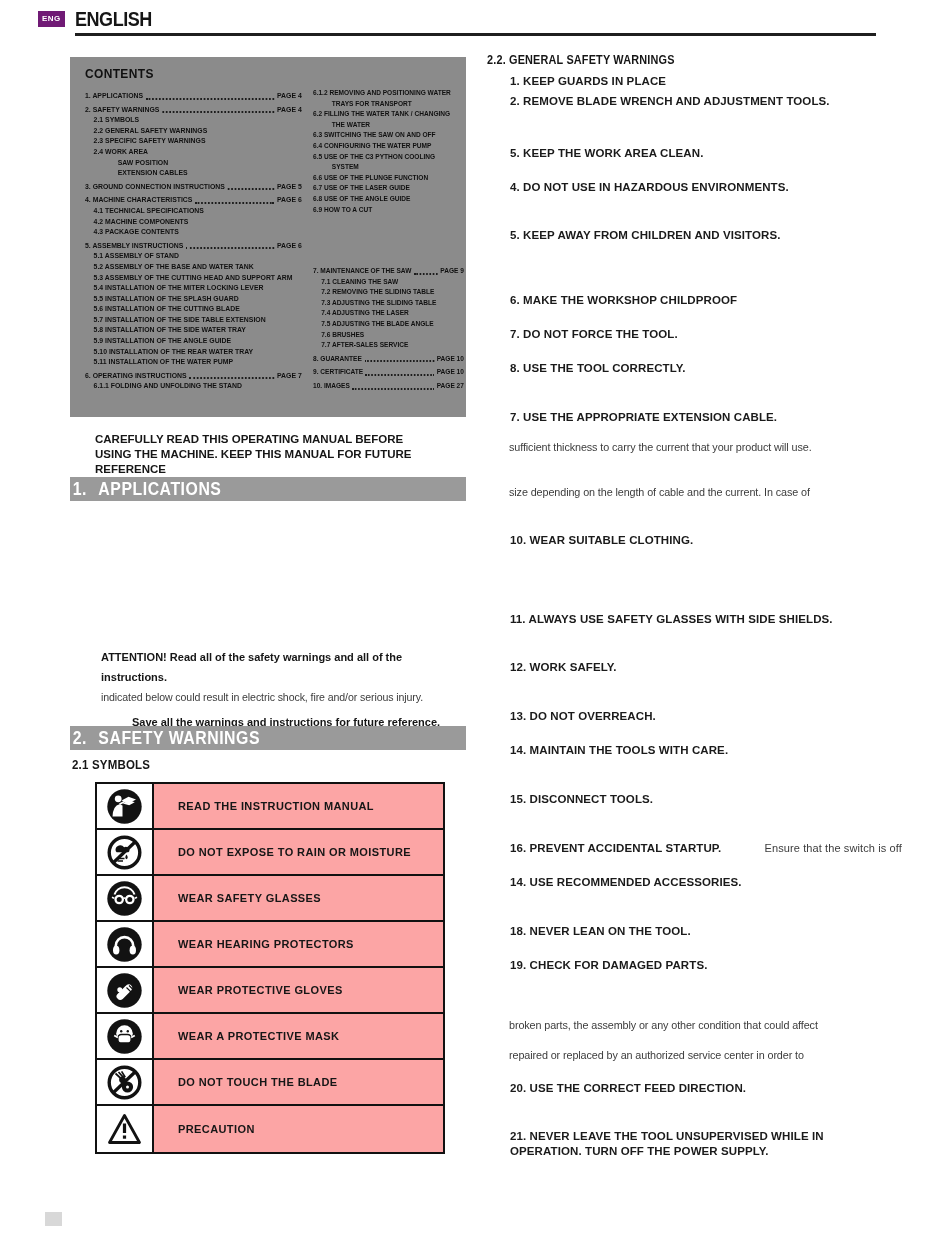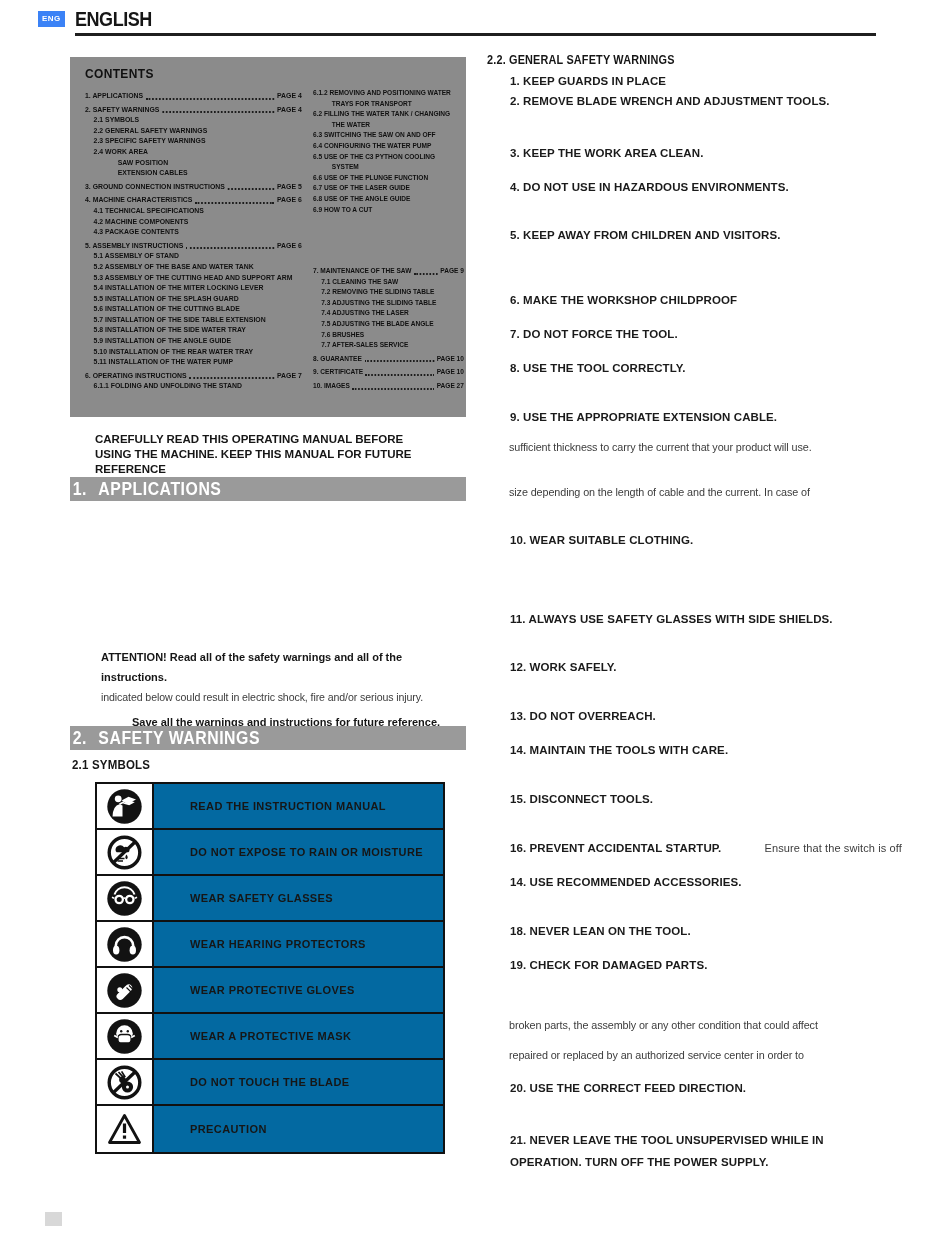--- a/index.html
+++ b/index.html
@@ -1,20 +1,20 @@
 <!DOCTYPE html>
 <html><head>
 <meta charset="utf-8">
 <style>
   html,body{margin:0;padding:0;background:#fff;}
   .page{position:relative;width:950px;height:1237px;background:#ffffff;overflow:hidden;
         font-family:"Liberation Sans",sans-serif;color:#1c1c1c;}
 
   
-  .lang-badge{position:absolute;left:38px;top:11px;background:#3b82f6;color:#fff;
+  .lang-badge{position:absolute;left:38px;top:11px;background:#701a75;color:#fff;
       font-size:8px;font-weight:bold;padding:4px 4px;letter-spacing:.5px;line-height:8px;}
   .page-lang-title{position:absolute;left:75px;top:8px;font-size:20px;font-weight:bold;
       letter-spacing:-.5px;transform:scaleX(.9);transform-origin:0 0;color:#161616;}
   .header-rule{position:absolute;left:75px;top:33px;width:801px;height:3px;background:#1f1f1f;}
 
   
   .toc-box{position:absolute;left:70px;top:57px;width:396px;height:360px;background:#8b8b8b;}
   .toc-title{position:absolute;left:15px;top:9px;font-size:13px;font-weight:bold;
       letter-spacing:.4px;color:#101010;transform:scaleX(.92);transform-origin:0 0;}
   .toc-col{position:absolute;font-weight:bold;color:#101010;}
@@ -49,31 +49,31 @@
   .symbols-heading{position:absolute;left:72px;top:758px;font-size:12.5px;font-weight:bold;
       color:#161616;transform:scaleX(.92);transform-origin:0 0;letter-spacing:.2px;}
 
   
   .sym-table{position:absolute;left:95px;top:782px;width:350px;border:2px solid #111;
       box-sizing:border-box;background:#fff;}
   .sym-row{display:flex;height:46px;border-bottom:2px solid #111;box-sizing:border-box;}
   .sym-row:last-child{border-bottom:none;}
   .sym-icon-cell{width:57px;min-width:57px;border-right:2px solid #111;box-sizing:border-box;
       display:flex;align-items:center;justify-content:center;background:#fff;}
-  .sym-label-cell{flex:1;background:#0369a1;display:flex;align-items:center;
-      padding-left:36px;font-size:11px;font-weight:bold;letter-spacing:.4px;color:#161616;}
+  .sym-label-cell{flex:1;background:#fca5a5;display:flex;align-items:center;
+      padding-left:24px;font-size:11px;font-weight:bold;letter-spacing:.4px;color:#161616;}
 
   
   .gw-col{position:absolute;left:487px;top:0;width:430px;height:1089px;}
   .gw-h{position:absolute;left:0;top:53px;font-size:12.5px;font-weight:bold;color:#161616;
       transform:scaleX(.87);transform-origin:0 0;white-space:nowrap;letter-spacing:.2px;}
   .gw{position:absolute;left:23px;font-size:11.5px;font-weight:bold;color:#1a1a1a;
       white-space:nowrap;letter-spacing:.1px;}
   .gw .reg{font-weight:normal;color:#3c3c3c;font-size:11px;margin-left:40px;}
-  .gw.wrap{white-space:normal;width:382px;line-height:22px;}
+  .gw.wrap{white-space:normal;width:382px;line-height:15px;}
   .gw-body{position:absolute;left:22px;font-size:10.8px;color:#3c3c3c;white-space:nowrap;
       letter-spacing:-.1px;}
 
   
   .page-marker{position:absolute;left:45px;top:1212px;width:17px;height:14px;background:#d8d8d8;}
 </style>
 </head>
 <body>
 
 <div class="page">
@@ -493,27 +493,27 @@
           </svg>
       </div>
       <div class="sym-label-cell">PRECAUTION</div>
     </div>
   </div>
 
   <div class="gw-col">
     <div class="gw-h">2.2. GENERAL SAFETY WARNINGS</div>
     <div class="gw" style="top:75px">1. KEEP GUARDS IN PLACE</div>
     <div class="gw" style="top:95px">2. REMOVE BLADE WRENCH AND ADJUSTMENT TOOLS.</div>
-    <div class="gw" style="top:147px">3. KEEP THE WORK AREA CLEAN.</div>
+    <div class="gw" style="top:147px">5. KEEP THE WORK AREA CLEAN.</div>
     <div class="gw" style="top:181px">4. DO NOT USE IN HAZARDOUS ENVIRONMENTS.</div>
     <div class="gw" style="top:229px">5. KEEP AWAY FROM CHILDREN AND VISITORS.</div>
     <div class="gw" style="top:294px">6. MAKE THE WORKSHOP CHILDPROOF</div>
     <div class="gw" style="top:328px">7. DO NOT FORCE THE TOOL.</div>
     <div class="gw" style="top:362px">8. USE THE TOOL CORRECTLY.</div>
-    <div class="gw" style="top:411px">9. USE THE APPROPRIATE EXTENSION CABLE.</div>
+    <div class="gw" style="top:411px">7. USE THE APPROPRIATE EXTENSION CABLE.</div>
     <div class="gw-body" style="top:441px">sufficient thickness to carry the current that your product will use.</div>
     <div class="gw-body" style="top:486px">size depending on the length of cable and the current. In case of</div>
     <div class="gw" style="top:534px">10. WEAR SUITABLE CLOTHING.</div>
     <div class="gw" style="top:613px">11. ALWAYS USE SAFETY GLASSES WITH SIDE SHIELDS.</div>
     <div class="gw" style="top:661px">12. WORK SAFELY.</div>
     <div class="gw" style="top:710px">13. DO NOT OVERREACH.</div>
     <div class="gw" style="top:744px">14. MAINTAIN THE TOOLS WITH CARE.</div>
     <div class="gw" style="top:793px">15. DISCONNECT TOOLS.</div>
     <div class="gw" style="top:842px"><span>16. PREVENT ACCIDENTAL STARTUP.</span><span class="reg"> Ensure that the switch is off</span></div>
     <div class="gw" style="top:876px">14. USE RECOMMENDED ACCESSORIES.</div>

